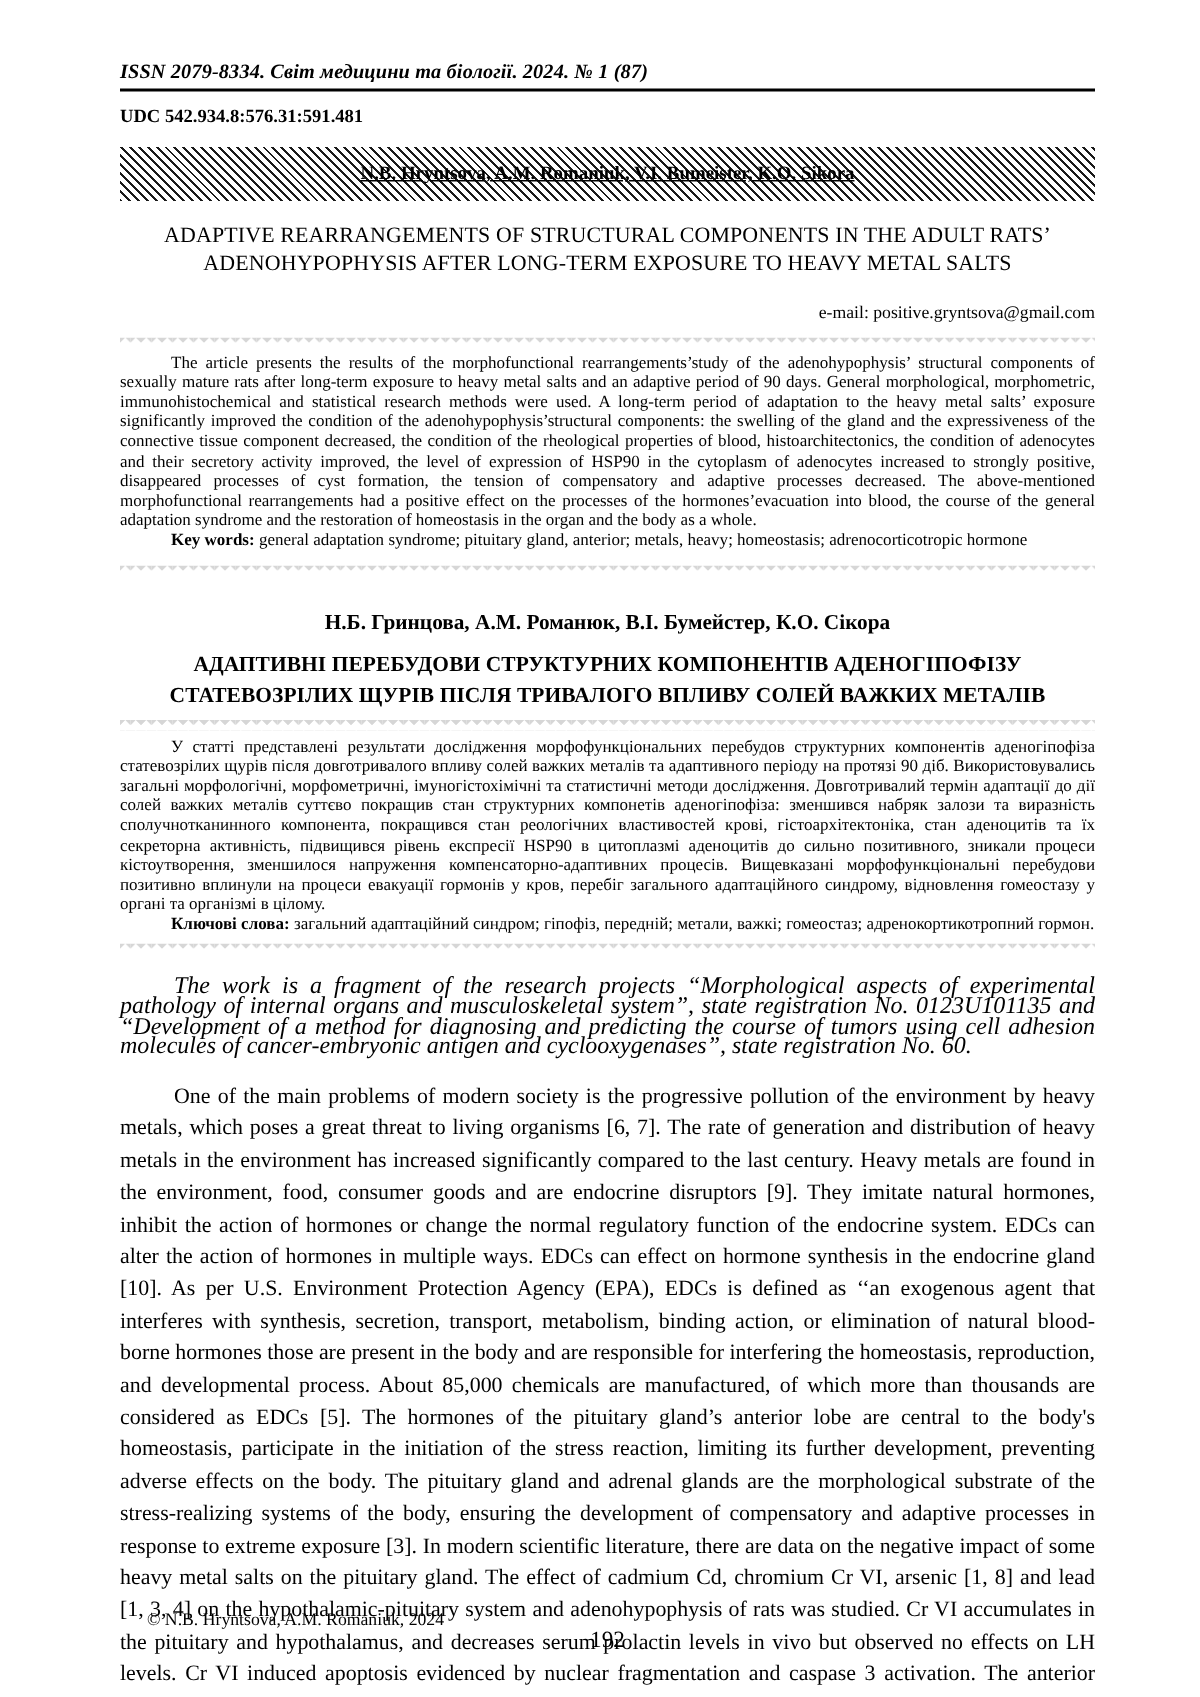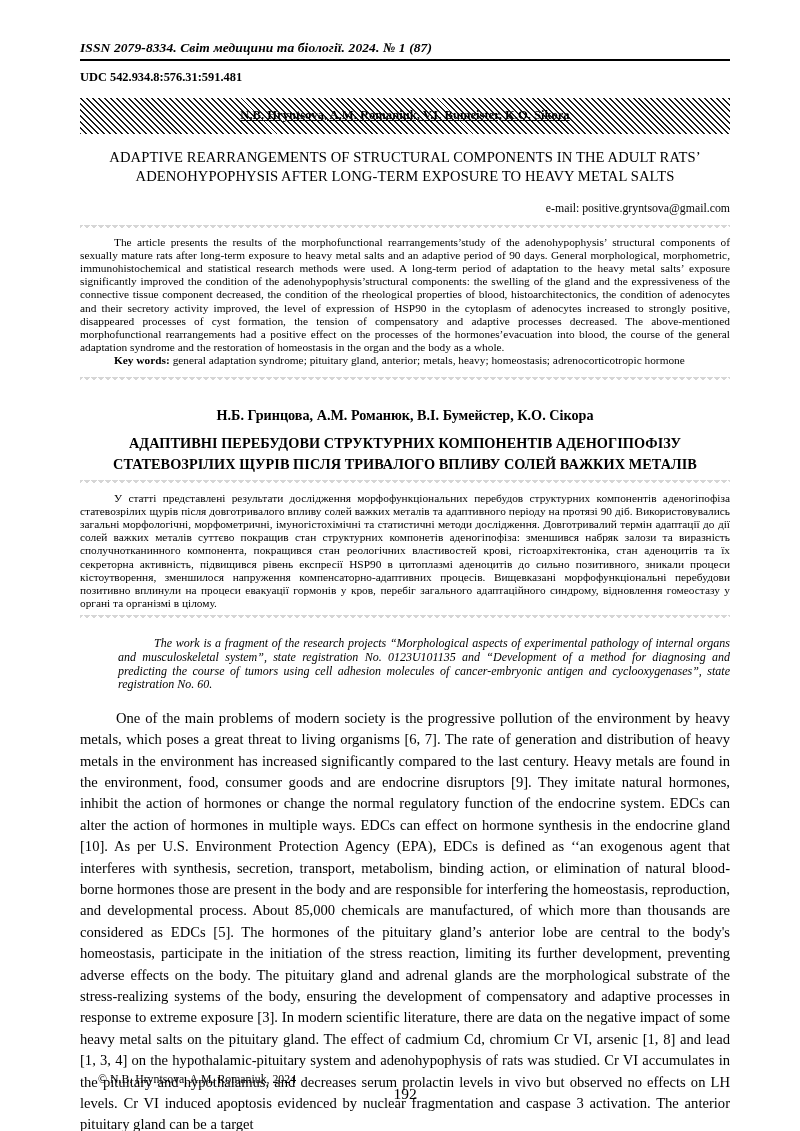--- a/index.html
+++ b/index.html
@@ -131,24 +131,23 @@
     font-weight: bold;
     font-size: 14.3px;
     line-height: 21px;
     letter-spacing: .05px;
   }
 
   
   .funding {
     margin-top: 15px;
     font-style: italic;
-    font-size: 12px;
+    font-size: 16px;
     line-height: 13.6px;
     text-align: justify;
-    margin-left: 38px;
   }
   .funding .indent { text-indent: 36px; }
 
   
   .body-text {
     margin-top: 16px;
     font-size: 14.6px;
     line-height: 21.4px;
     text-align: justify;
     text-justify: inter-word;
@@ -207,20 +206,21 @@
 
     <div class="zigzag"></div>
 
     <div class="ua-authors">Н.Б. Гринцова, А.М. Романюк, В.І. Бумейстер, К.О. Сікора</div>
     <div class="ua-title">АДАПТИВНІ ПЕРЕБУДОВИ СТРУКТУРНИХ КОМПОНЕНТІВ АДЕНОГІПОФІЗУ СТАТЕВОЗРІЛИХ ЩУРІВ ПІСЛЯ ТРИВАЛОГО ВПЛИВУ СОЛЕЙ ВАЖКИХ МЕТАЛІВ</div>
 
     <div class="zigzag tight"></div>
 
     <div class="abstract">
       <p class="indent">У статті представлені результати дослідження морфофункціональних перебудов структурних компонентів аденогіпофіза статевозрілих щурів після довготривалого впливу солей важких металів та адаптивного періоду на протязі 90 діб. Використовувались загальні морфологічні, морфометричні, імуногістохімічні та статистичні методи дослідження. Довготривалий термін адаптації до дії солей важких металів суттєво покращив стан структурних компонетів аденогіпофіза: зменшився набряк залози та виразність сполучнотканинного компонента, покращився стан реологічних властивостей крові, гістоархітектоніка, стан аденоцитів та їх секреторна активність, підвищився рівень експресії HSP90 в цитоплазмі аденоцитів до сильно позитивного, зникали процеси кістоутворення, зменшилося напруження компенсаторно-адаптивних процесів. Вищевказані морфофункціональні перебудови позитивно вплинули на процеси евакуації гормонів у кров, перебіг загального адаптаційного синдрому, відновлення гомеостазу у органі та організмі в цілому.</p>
+      <p class="indent"><span class="kw-label">Ключові слова:</span> <span>загальний адаптаційний синдром; гіпофіз, передній; метали, важкі; гомеостаз; адренокортикотропний гормон.</span></p>
     </div>
 
     <div class="zigzag tight"></div>
 
     <div class="funding">
       <p class="indent" style="margin:0">The work is a fragment of the research projects “Morphological aspects of experimental pathology of internal organs and musculoskeletal system”, state registration No. 0123U101135 and “Development of a method for diagnosing and predicting the course of tumors using cell adhesion molecules of cancer-embryonic antigen and cyclooxygenases”, state registration No. 60.</p>
     </div>
 
     <div class="body-text">
       <p>One of the main problems of modern society is the progressive pollution of the environment by heavy metals, which poses a great threat to living organisms [6, 7]. The rate of generation and distribution of heavy metals in the environment has increased significantly compared to the last century. Heavy metals are found in the environment, food, consumer goods and are endocrine disruptors [9]. They imitate natural hormones, inhibit the action of hormones or change the normal regulatory function of the endocrine system. EDCs can alter the action of hormones in multiple ways. EDCs can effect on hormone synthesis in the endocrine gland [10]. As per U.S. Environment Protection Agency (EPA), EDCs is defined as ‘‘an exogenous agent that interferes with synthesis, secretion, transport, metabolism, binding action, or elimination of natural blood-borne hormones those are present in the body and are responsible for interfering the homeostasis, reproduction, and developmental process. About 85,000 chemicals are manufactured, of which more than thousands are considered as EDCs [5]. The hormones of the pituitary gland’s anterior lobe are central to the body's homeostasis, participate in the initiation of the stress reaction, limiting its further development, preventing adverse effects on the body. The pituitary gland and adrenal glands are the morphological substrate of the stress-realizing systems of the body, ensuring the development of compensatory and adaptive processes in response to extreme exposure [3]. In modern scientific literature, there are data on the negative impact of some heavy metal salts on the pituitary gland. The effect of cadmium Cd, chromium Cr VI, arsenic [1, 8] and lead [1, 3, 4] on the hypothalamic-pituitary system and adenohypophysis of rats was studied. Cr VI accumulates in the pituitary and hypothalamus, and decreases serum prolactin levels in vivo but observed no effects on LH levels. Cr VI induced apoptosis evidenced by nuclear fragmentation and caspase 3 activation. The anterior pituitary gland can be a target</p>

